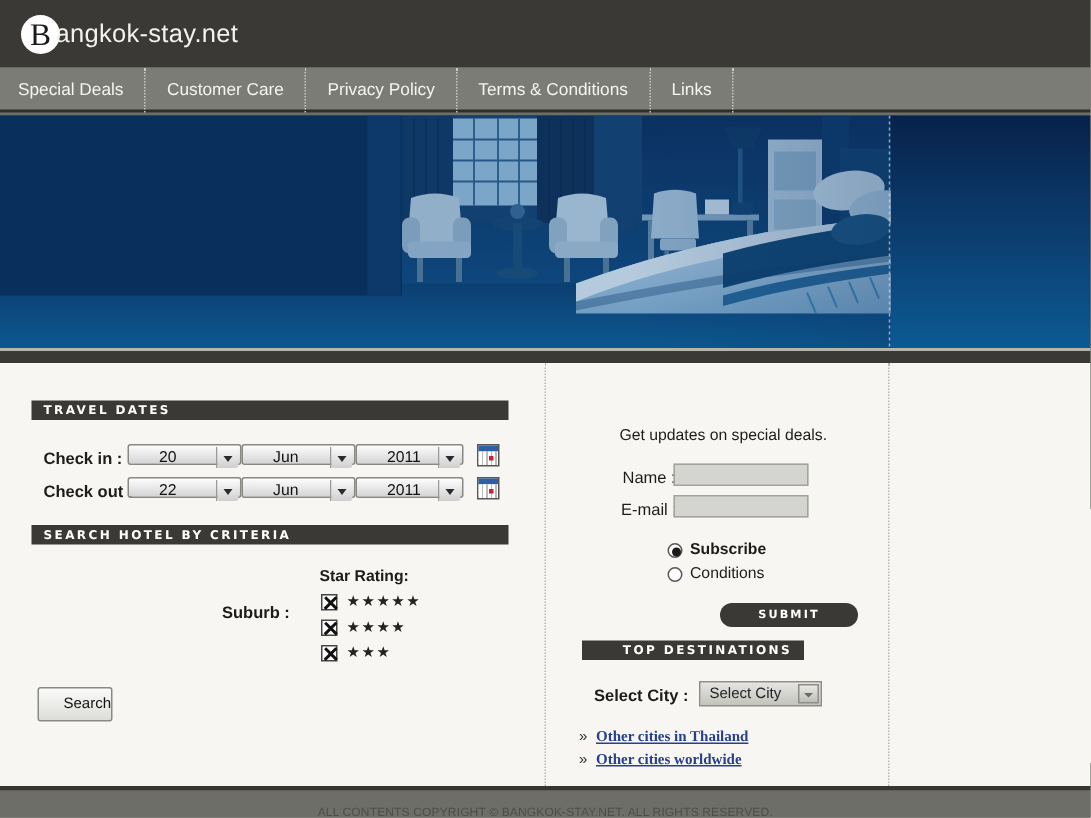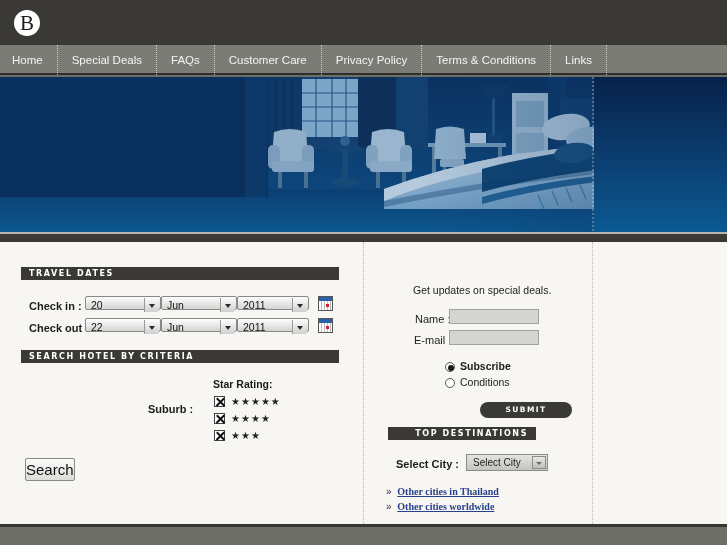--- a/index.html
+++ b/index.html
@@ -103,21 +103,21 @@
 
   
   .sel {
     position: absolute;
     height: 14px;
     background: linear-gradient(#fdfdfd, #d4d4d4);
     border: 1px solid #898984;
     border-radius: 2px;
     font-size: 10.5px;
     color: #111;
-    padding-left: 5px;
+    padding-left: 20px;
     line-height: 16px;
     cursor: pointer;
   }
   .sel .arrowbox {
     position: absolute; right: 1px; top: 1px;
     width: 15px; height: 14px;
     background: linear-gradient(#fbfbfb, #cfcfcf);
     border-left: 1px solid #9a9a95;
     border-radius: 0 2px 2px 0;
   }
@@ -181,22 +181,22 @@
     position: absolute; font-size: 10px; color: #222; letter-spacing: 1px;
     font-family: "DejaVu Sans", sans-serif;
   }
 
   .search-btn {
     position: absolute;
     width: 50px; height: 23px;
     background: linear-gradient(#fbfbfb, #dcdcd8);
     border: 1px solid #8a8a85;
     border-radius: 2px;
-    font-size: 15px; color: #111;
-    text-align: left; line-height: 21px;
+    font-size: 10px; color: #111;
+    text-align: right; line-height: 21px;
     cursor: pointer;
   }
 
   
   .txtin {
     position: absolute;
     height: 15px;
     background: #d4d4d0;
     border: 1px solid #a3a39e;
     cursor: text;
@@ -251,32 +251,27 @@
   }
 </style>
 </head>
 <body>
 
 <div id="page">
 
   <div class="header">
     <div class="logo-wrap">
       <div class="logo-circle">B</div>
+      <div class="logo-text">angkok-stay.net</div>
     </div>
   </div>
 
   <div class="nav">
     <div class="nav-item">
-      <span>Home</span>
-    </div>
-    <div class="nav-item">
       <span>Special Deals</span>
-    </div>
-    <div class="nav-item">
-      <span>FAQs</span>
     </div>
     <div class="nav-item">
       <span>Customer Care</span>
     </div>
     <div class="nav-item">
       <span>Privacy Policy</span>
     </div>
     <div class="nav-item">
       <span>Terms &amp; Conditions</span>
     </div>
@@ -525,14 +520,15 @@
     </div>
     <div class="link-row" style="left:386px; top:259px;">
       <span class="bullet">»</span>
       <a href="#">Other cities worldwide</a>
     </div>
 
   </div>
 
   <div class="footer-line"></div>
   <div class="footer"></div>
+  <div class="footer-text">ALL CONTENTS COPYRIGHT © BANGKOK-STAY.NET. ALL RIGHTS RESERVED.</div>
 
 </div>
 
 </body></html>

